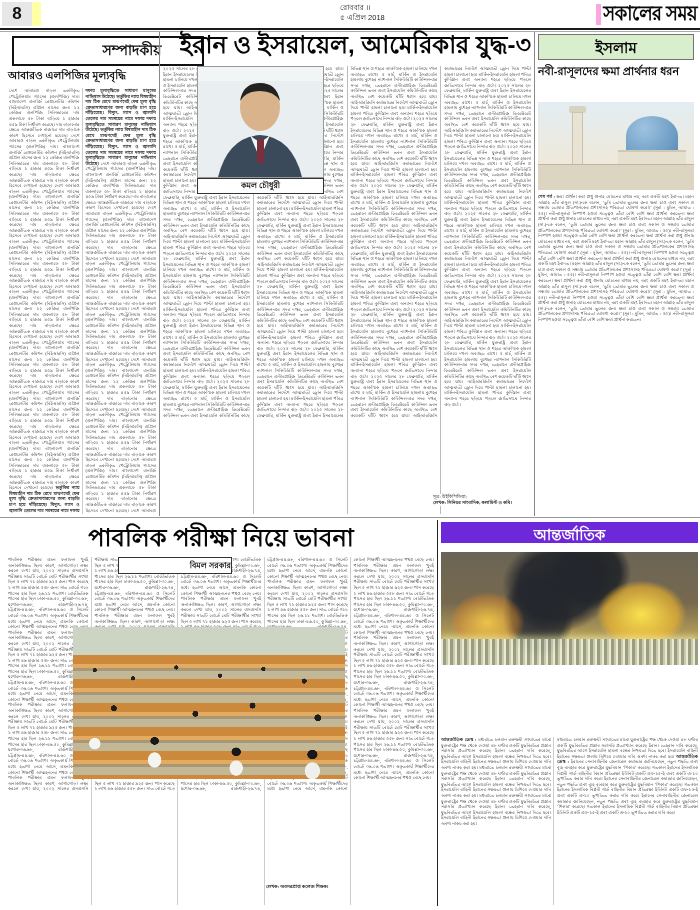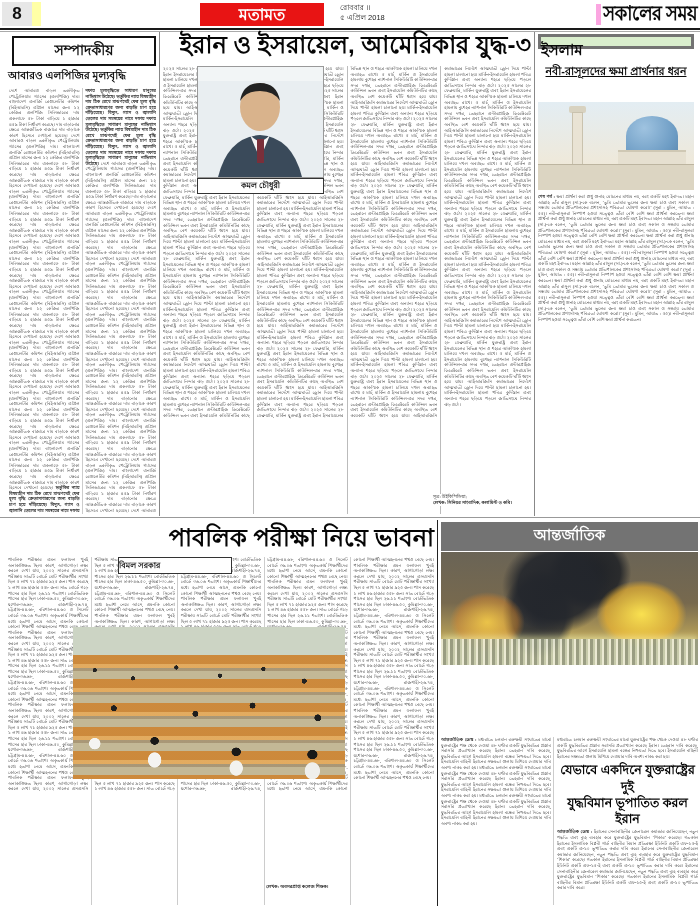--- a/index.html
+++ b/index.html
@@ -24,60 +24,60 @@
   
   .tiny{font-size:4.4px;line-height:5.6px;text-align:justify;color:#1c1c1c;overflow:hidden;
         word-break:break-word;}
   .cols2{column-count:2;column-gap:6px;column-rule:1px solid #cccccc;}
   .cols4{column-count:4;column-gap:7px;column-rule:1px solid #bbbbbb;}
   .cols5{column-count:5;column-gap:6px;column-rule:1px solid #cccccc;}
   .vrule{width:1px;background:#888888;}
 
   
   .ed-titlebox{left:12px;top:36px;width:140px;height:26px;border:2px solid #111;background:#fff;
-          font:bold 14px "Liberation Sans",sans-serif;text-align:center;line-height:25px;color:#111;}
+          font:bold 14px "Liberation Sans",sans-serif;text-align:center;line-height:25px;color:#111;padding-left:48px;}
   .ed-headline{left:8px;top:68px;width:148px;font:bold 10.5px "Liberation Sans",sans-serif;
           text-align:left;color:#0a0a0a;}
   .ed-body{left:9px;top:88px;width:147px;height:426px;}
 
   
   .main-headline{left:163px;top:32px;width:368px;font:bold 24px/1.1 "Liberation Sans",sans-serif;
           text-align:right;color:#050505;}
   .main-body{left:163px;top:66px;width:368px;height:448px;}
   .author-photo{left:197px;top:66px;width:125px;height:110px;border:1px solid #999;background:#e9eef1;overflow:hidden;}
   .author-caption{left:197px;top:178px;width:125px;height:14px;border:1px solid #333;background:#fff;
           font:bold 8px "Liberation Sans",sans-serif;text-align:center;line-height:14px;color:#111;}
   .main-endnote{left:433px;top:494px;width:98px;background:#ffffff;font-size:4.6px;line-height:6px;color:#111;}
   .main-endnote .src{display:block;}
   .main-endnote .auth{display:block;font-weight:bold;}
 
   
-  .islam-titlebox{left:538px;top:34px;width:156px;height:15px;border:3px solid #737373;background:#d9eecd;
-          font:bold 15px "Liberation Sans",sans-serif;line-height:26px;color:#0a0a0a;box-sizing:border-box;}
+  .islam-titlebox{left:538px;top:34px;width:156px;height:26px;border:1px solid #737373;background:#d9eecd;
+          font:bold 15px "Liberation Sans",sans-serif;text-align:center;line-height:26px;color:#0a0a0a;box-sizing:border-box;}
   .islam-headline{left:538px;top:64px;width:156px;font:bold 11px/1.3 "Liberation Sans",sans-serif;
-          text-align:center;color:#0a0a0a;text-decoration:underline;}
+          text-align:left;color:#0a0a0a;}
   .islam-photo{left:538px;top:102px;width:156px;height:88px;overflow:hidden;
           background:linear-gradient(#e3edf3 0%,#efe9da 70%,#ddd6c4 100%);}
   .islam-body{left:538px;top:194px;width:156px;height:320px;}
   .lead-label{font-weight:bold;}
 
   
   .mid-rule{left:0;top:517px;width:700px;height:1px;background:#999;}
 
   
   .exam-headline{left:8px;top:519px;width:426px;font:bold 24px "Liberation Sans",sans-serif;
-          text-align:right;color:#050505;}
+          text-align:center;color:#050505;}
   .exam-byline{left:118px;top:557px;width:112px;height:15px;border:1px solid #333;background:#fff;
-          font:bold 8px "Liberation Sans",sans-serif;text-align:left;line-height:15px;color:#111;}
+          font:bold 8px "Liberation Sans",sans-serif;text-align:right;line-height:15px;color:#111;}
   .exam-body{left:8px;top:557px;width:426px;height:348px;}
   .exam-photo{left:73px;top:627px;width:272px;height:152px;overflow:hidden;background:#cfd6c6;}
   .exam-endnote{left:266px;top:884px;width:82px;background:#fff;font-weight:bold;font-size:4.6px;line-height:6px;color:#111;}
 
   
-  .intl-flag{left:441px;top:522px;width:257px;height:29px;background:#737373;color:#fff;
+  .intl-flag{left:441px;top:522px;width:257px;height:21px;background:#6d28d9;color:#fff;
           font:bold 15px "Liberation Sans",sans-serif;text-align:center;line-height:25px;}
   .intl-photo{left:441px;top:552px;width:257px;height:113px;overflow:hidden;background:#40434a;}
   .intl-h1{left:441px;top:670px;width:257px;font:bold 16px/1.35 "Liberation Sans",sans-serif;
           text-align:center;color:#050505;}
   .intl-colA{left:441px;top:737px;width:110px;height:168px;}
   .intl-colB{left:557px;top:737px;width:141px;height:168px;}
   .intl-h2{font:bold 12.5px/1.3 "Liberation Sans",sans-serif;color:#050505;margin:3px 0 2px 0;text-align:center;}
   .dateline{font-weight:bold;font-size:4.6px;}
   .bl-vrule{left:437px;top:520px;width:1px;height:386px;background:#222;}
   .intl-colrule{left:553px;top:737px;width:1px;height:168px;background:#ccc;}
@@ -127,21 +127,20 @@
       radial-gradient(16px 18px at 88% 94%, #efefec 45%, transparent 50%),
       radial-gradient(12px 12px at 8% 74%, #f4f4f2 45%, transparent 50%);}
 </style>
 </head>
 <body>
 
 <div id="page">
 
   <div class="abs pageno">8</div>
   <div class="abs pageno-stripe"></div>
-  <div class="abs section-flag">মতামত</div>
   <div class="abs dateblock">
     <div>রোববার ॥</div>
     <div>৫ এপ্রিল 2018</div>
   </div>
   <div class="abs masthead">
     <div class="masthead-stripe"></div>
     <div class="masthead-text">সকালের সময়</div>
   </div>
   <div class="abs header-rule"></div>
   <div class="abs header-rule2"></div>
@@ -214,21 +213,17 @@
       <div class="fire-city"></div>
     </div>
   </div>
   <div class="abs intl-colA tiny">
     <span class="dateline">আন্তর্জাতিক ডেস্ক :</span>
     <span>মধ্যরাতে চলমান রক্তক্ষয়ী সংঘাতের মাঝে যুক্তরাষ্ট্রের পক্ষ থেকে দেওয়া ৪৮ ঘণ্টার একটি যুদ্ধবিরতির প্রস্তাব সরাসরি প্রত্যাখ্যান করেছে ইরান। তেহরান দাবি করেছে, যুদ্ধবিরতির আগে ইসরায়েলি হামলা বন্ধের নিশ্চয়তা দিতে হবে। ইসরায়েলি বাহিনী ইরানের সক্ষমতা গুলায় মিশিয়ে দেওয়ার দাবি অবশ্য নাকচ করা হয়।  মধ্যরাতে চলমান রক্তক্ষয়ী সংঘাতের মাঝে যুক্তরাষ্ট্রের পক্ষ থেকে দেওয়া ৪৮ ঘণ্টার একটি যুদ্ধবিরতির প্রস্তাব সরাসরি প্রত্যাখ্যান করেছে ইরান। তেহরান দাবি করেছে, যুদ্ধবিরতির আগে ইসরায়েলি হামলা বন্ধের নিশ্চয়তা দিতে হবে। ইসরায়েলি বাহিনী ইরানের সক্ষমতা গুলায় মিশিয়ে দেওয়ার দাবি অবশ্য নাকচ করা হয়।  মধ্যরাতে চলমান রক্তক্ষয়ী সংঘাতের মাঝে যুক্তরাষ্ট্রের পক্ষ থেকে দেওয়া ৪৮ ঘণ্টার একটি যুদ্ধবিরতির প্রস্তাব সরাসরি প্রত্যাখ্যান করেছে ইরান। তেহরান দাবি করেছে, যুদ্ধবিরতির আগে ইসরায়েলি হামলা বন্ধের নিশ্চয়তা দিতে হবে। ইসরায়েলি বাহিনী ইরানের সক্ষমতা গুলায় মিশিয়ে দেওয়ার দাবি অবশ্য নাকচ করা হয়।  </span>
   </div>
   <div class="abs intl-colrule"></div>
   <div class="abs intl-colB tiny">
     <span>মধ্যরাতে চলমান রক্তক্ষয়ী সংঘাতের মাঝে যুক্তরাষ্ট্রের পক্ষ থেকে দেওয়া ৪৮ ঘণ্টার একটি যুদ্ধবিরতির প্রস্তাব সরাসরি প্রত্যাখ্যান করেছে ইরান। তেহরান দাবি করেছে, যুদ্ধবিরতির আগে ইসরায়েলি হামলা বন্ধের নিশ্চয়তা দিতে হবে। ইসরায়েলি বাহিনী ইরানের সক্ষমতা গুলায় মিশিয়ে দেওয়ার দাবি অবশ্য নাকচ করা হয়। </span>
-    <div class="intl-h2">
-      <div>যেভাবে একদিনে যুক্তরাষ্ট্রের দুই</div>
-      <div>যুদ্ধবিমান ভূপাতিত করল ইরান</div>
-    </div>
     <span class="dateline">আন্তর্জাতিক ডেস্ক :</span>
     <span>ইরানের সেনাবাহিনীর জেনারেল কমান্ডার জানিয়েছেন, নতুন পদ্ধতি এবং ব্যূহ ব্যবহার করে যুক্তরাষ্ট্রের যুদ্ধবিমান ‘শিকার’ করেছে। গতকাল ইরানের ইসলামিক বিপ্লবী গার্ড বাহিনীর বিমান প্রতিরক্ষা ইউনিট একটি এফ-১৫-ই এবং একটি এ-১০ ভূপাতিত করার দাবি করে।  ইরানের সেনাবাহিনীর জেনারেল কমান্ডার জানিয়েছেন, নতুন পদ্ধতি এবং ব্যূহ ব্যবহার করে যুক্তরাষ্ট্রের যুদ্ধবিমান ‘শিকার’ করেছে। গতকাল ইরানের ইসলামিক বিপ্লবী গার্ড বাহিনীর বিমান প্রতিরক্ষা ইউনিট একটি এফ-১৫-ই এবং একটি এ-১০ ভূপাতিত করার দাবি করে।  ইরানের সেনাবাহিনীর জেনারেল কমান্ডার জানিয়েছেন, নতুন পদ্ধতি এবং ব্যূহ ব্যবহার করে যুক্তরাষ্ট্রের যুদ্ধবিমান ‘শিকার’ করেছে। গতকাল ইরানের ইসলামিক বিপ্লবী গার্ড বাহিনীর বিমান প্রতিরক্ষা ইউনিট একটি এফ-১৫-ই এবং একটি এ-১০ ভূপাতিত করার দাবি করে।  </span>
   </div>
 
 </div>
 
 </body></html>

